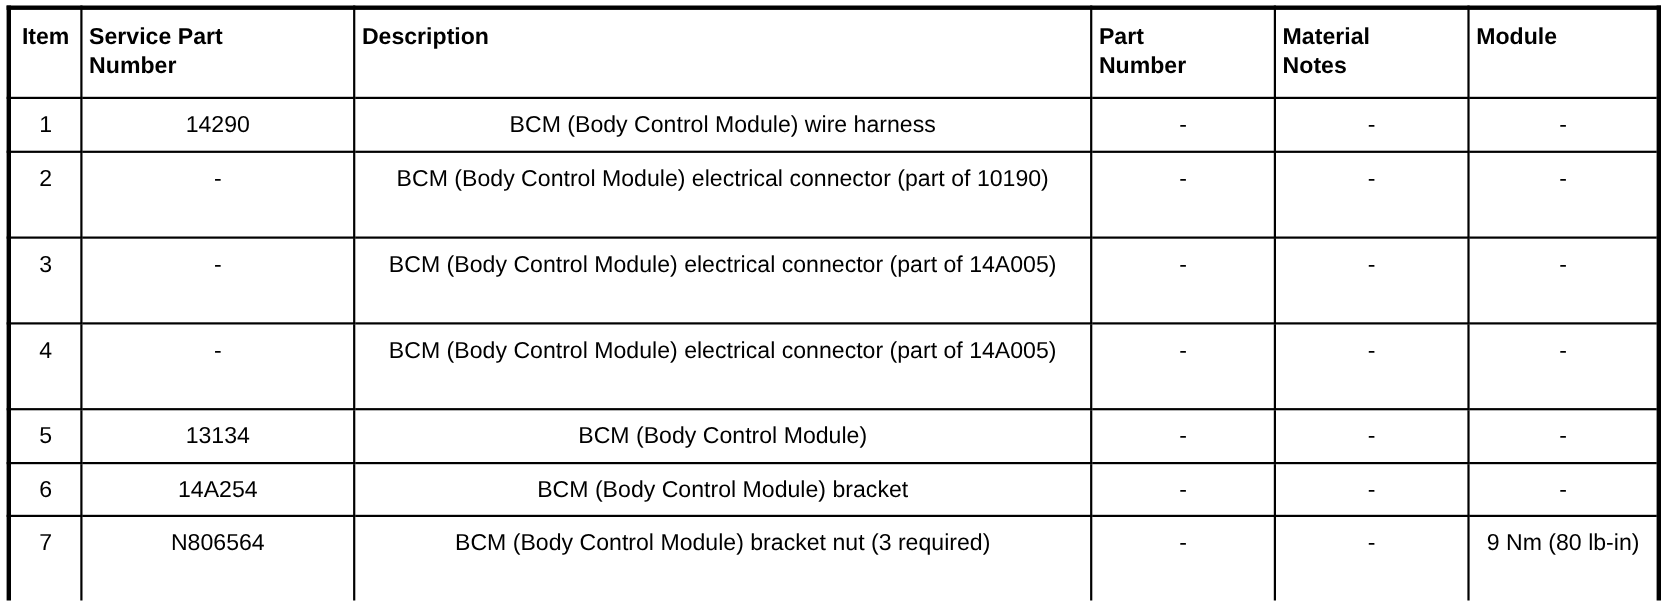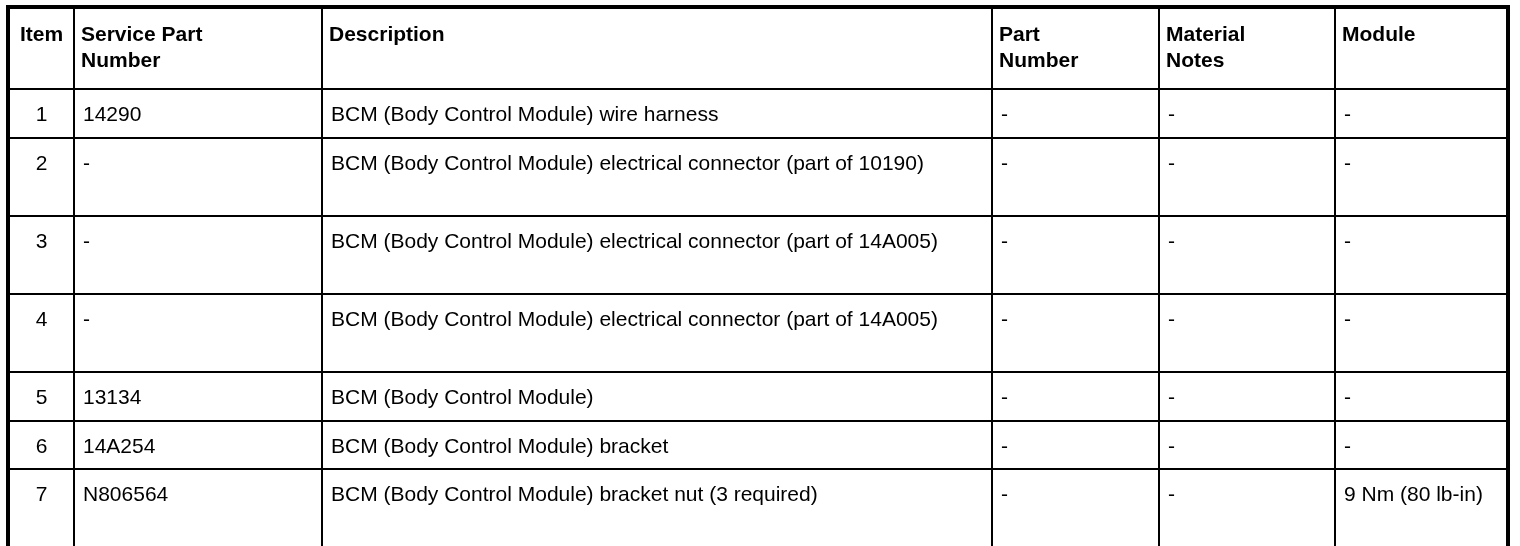--- a/index.html
+++ b/index.html
@@ -59,20 +59,21 @@
     border-bottom: 4px solid #000000;
     vertical-align: top;
   }
 
   
   tbody td {
     font-weight: normal;
     font-size: 21px;
     line-height: 29px;
     padding: 9px 8px 8px 8px;
+    text-align: center;
   }
 
   td.c-item, th.c-item { text-align: center; }
 
   
   col.w-item   { width: 66px; }
   col.w-part   { width: 248px; }
   col.w-desc   { width: 670px; }
   col.w-tool   { width: 167px; }
   col.w-mat    { width: 176px; }

